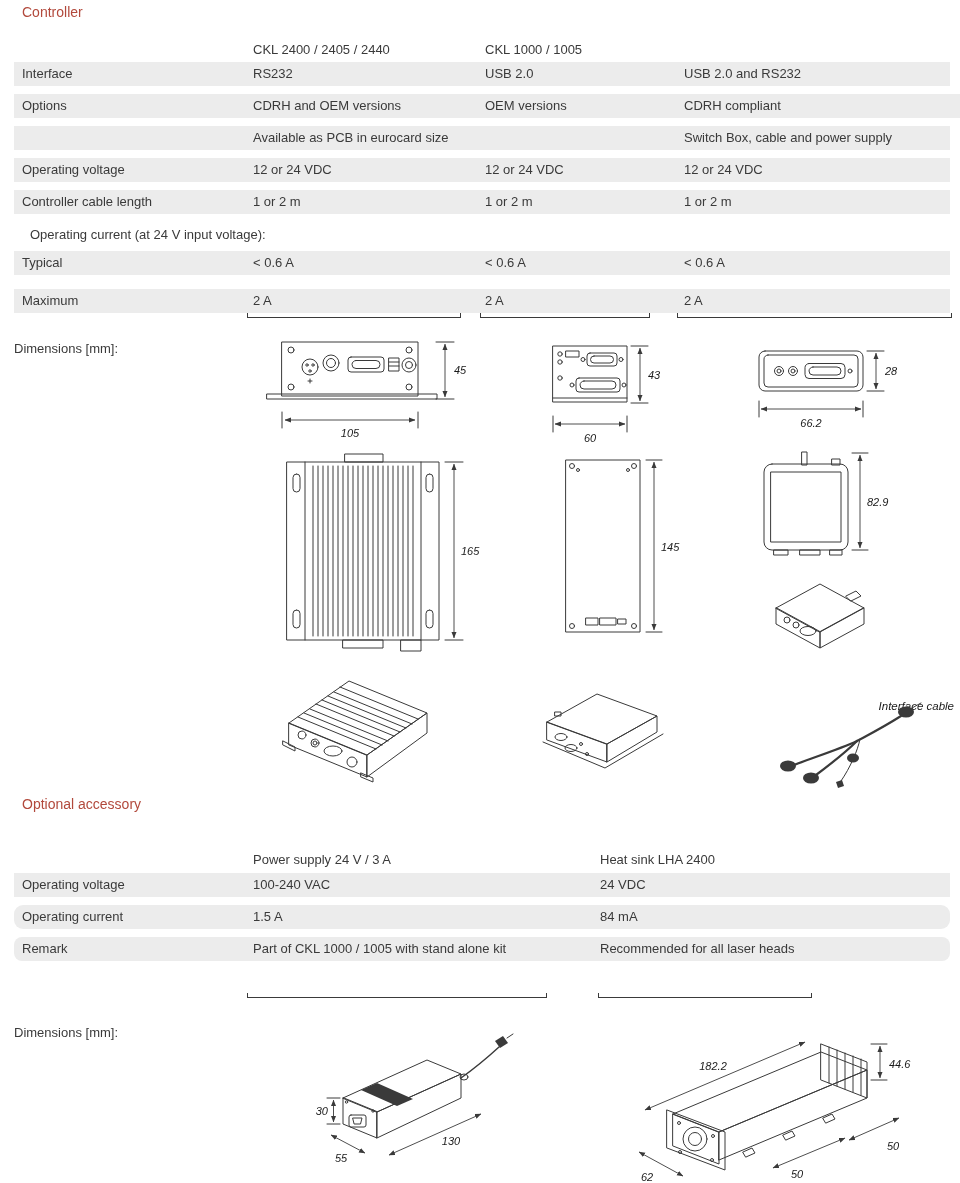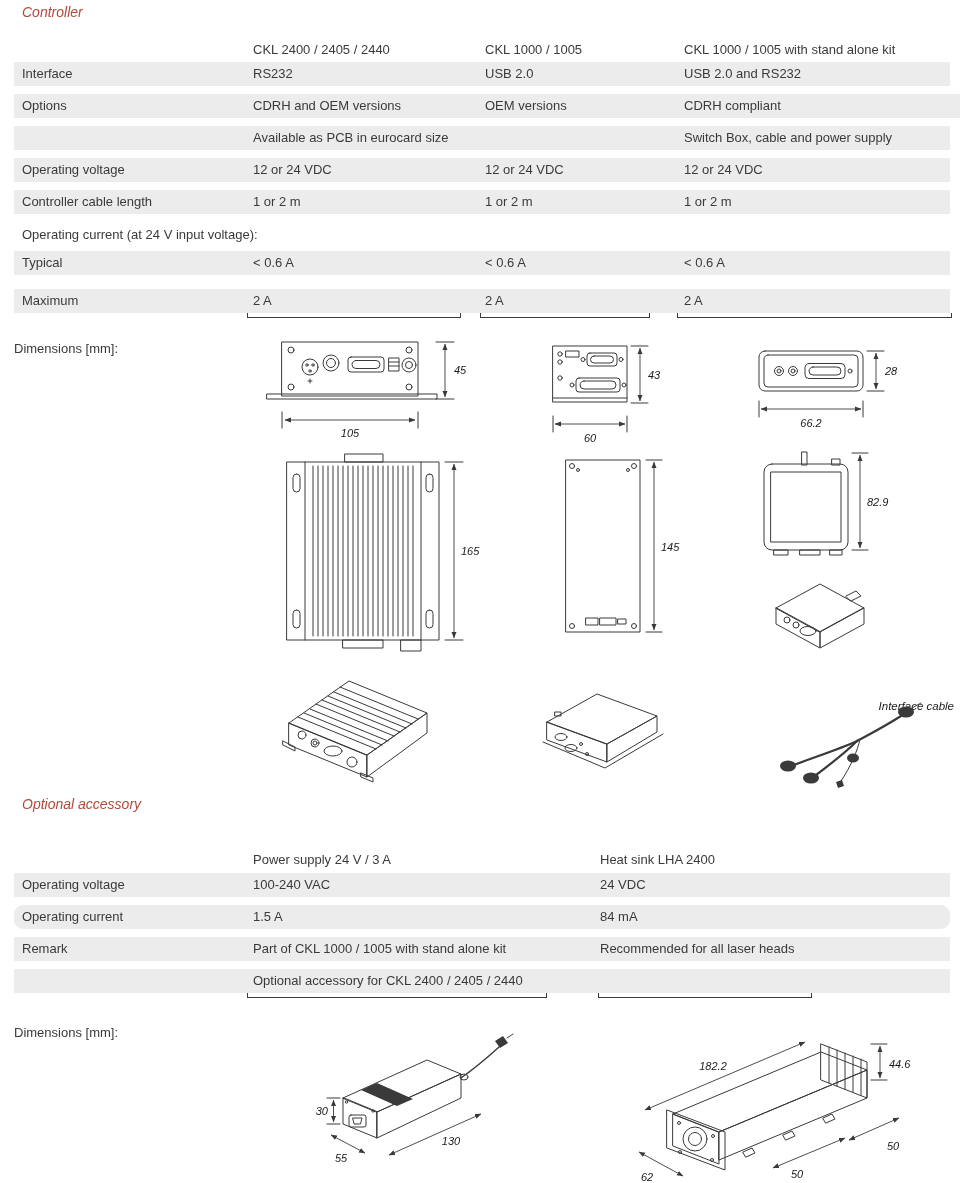--- a/index.html
+++ b/index.html
@@ -1,22 +1,22 @@
 <!DOCTYPE html>
 <html><head>
 <meta charset="utf-8">
 <style>
   html,body{margin:0;padding:0;background:#fff;}
   .page{position:relative;width:960px;height:1183px;background:#fff;overflow:hidden;
         font-family:"Liberation Sans",sans-serif;font-size:13px;color:#3a3a3a;}
-  .sec-title{position:absolute;left:22px;color:#b2493c;font-size:14px;white-space:nowrap;font-style:italic;}
+  .sec-title{position:absolute;left:22px;color:#b2493c;font-size:14px;white-space:nowrap;}
   .hdr-row,.t-row,.span-row{position:absolute;left:14px;width:936px;height:24px;line-height:24px;white-space:nowrap;}
   .t-row{background:#ececec;}
   .hdr-row{background:transparent;}
-  .span-row{background:transparent;}
+  .span-row{background:transparent;margin-left:8px;}
   .cell{position:absolute;top:0;white-space:nowrap;}
   .cl{left:8px;} .c1{left:239px;} .c2{left:471px;} .c3{left:670px;} .c2a{left:586px;}
   .bracket{position:absolute;height:4px;border-left:1px solid #3a3a3a;border-right:1px solid #3a3a3a;border-bottom:1px solid #3a3a3a;}
   .dims-label{position:absolute;left:14px;white-space:nowrap;}
   svg{position:absolute;overflow:visible;}
   .ln{fill:none;stroke:#3a3a3a;stroke-width:1;stroke-linecap:round;stroke-linejoin:round;}
   .fl{fill:#3a3a3a;stroke:none;}
   .arrow{fill:none;stroke:#3a3a3a;stroke-width:0.9;marker-start:url(#arw);marker-end:url(#arw);}
   text.dim{font-family:"Liberation Sans",sans-serif;font-style:italic;font-size:11px;fill:#1a1a1a;stroke:none;}
 </style>
@@ -31,21 +31,20 @@
         <path d="M0,0 L10,4 L0,8 Z" fill="#3a3a3a"></path>
       </marker>
     </defs>
   </svg>
 
   <div class="sec-title" style="top:4px;">Controller</div>
 
   <div class="hdr-row" style="top:38px;">
     <span class="cell c1">CKL 2400 / 2405 / 2440</span>
     <span class="cell c2">CKL 1000 / 1005</span>
-    <span class="cell c3">CKL 1000 / 1005 with stand alone kit</span>
   </div>
 
   <div class="t-row" style="top:62px;">
     <span class="cell cl">Interface</span>
     <span class="cell c1">RS232</span>
     <span class="cell c2">USB 2.0</span>
     <span class="cell c3">USB 2.0 and RS232</span>
   </div>
   <div class="t-row" style="top:94px;padding-left:28px;">
     <span class="cell cl">Options</span>
@@ -313,29 +312,24 @@
   <div class="t-row" style="top:873px;">
     <span class="cell cl">Operating voltage</span>
     <span class="cell c1">100-240 VAC</span>
     <span class="cell c2a">24 VDC</span>
   </div>
   <div class="t-row" style="top:905px;border-radius:9px;">
     <span class="cell cl">Operating current</span>
     <span class="cell c1">1.5 A</span>
     <span class="cell c2a">84 mA</span>
   </div>
-  <div class="t-row" style="top:937px;">
+  <div class="t-row" style="top:937px;border-radius:8px;">
     <span class="cell cl">Remark</span>
     <span class="cell c1">Part of CKL 1000 / 1005 with stand alone kit</span>
     <span class="cell c2a">Recommended for all laser heads</span>
-  </div>
-  <div class="t-row" style="top:969px;">
-    <span class="cell cl"></span>
-    <span class="cell c1">Optional accessory for CKL 2400 / 2405 / 2440</span>
-    <span class="cell c2a"></span>
   </div>
 
   <div class="bracket" style="top:993px;left:247px;width:298px;"></div>
   <div class="bracket" style="top:993px;left:598px;width:212px;"></div>
 
   <div class="dims-label" style="top:1025px;">Dimensions [mm]:</div>
 
   <svg style="left:315px;top:1032px;" width="200" height="132" viewBox="0 0 200 132">
     <g class="ln">
       <polygon points="28,66 112,28 146,42 62,80"></polygon>

